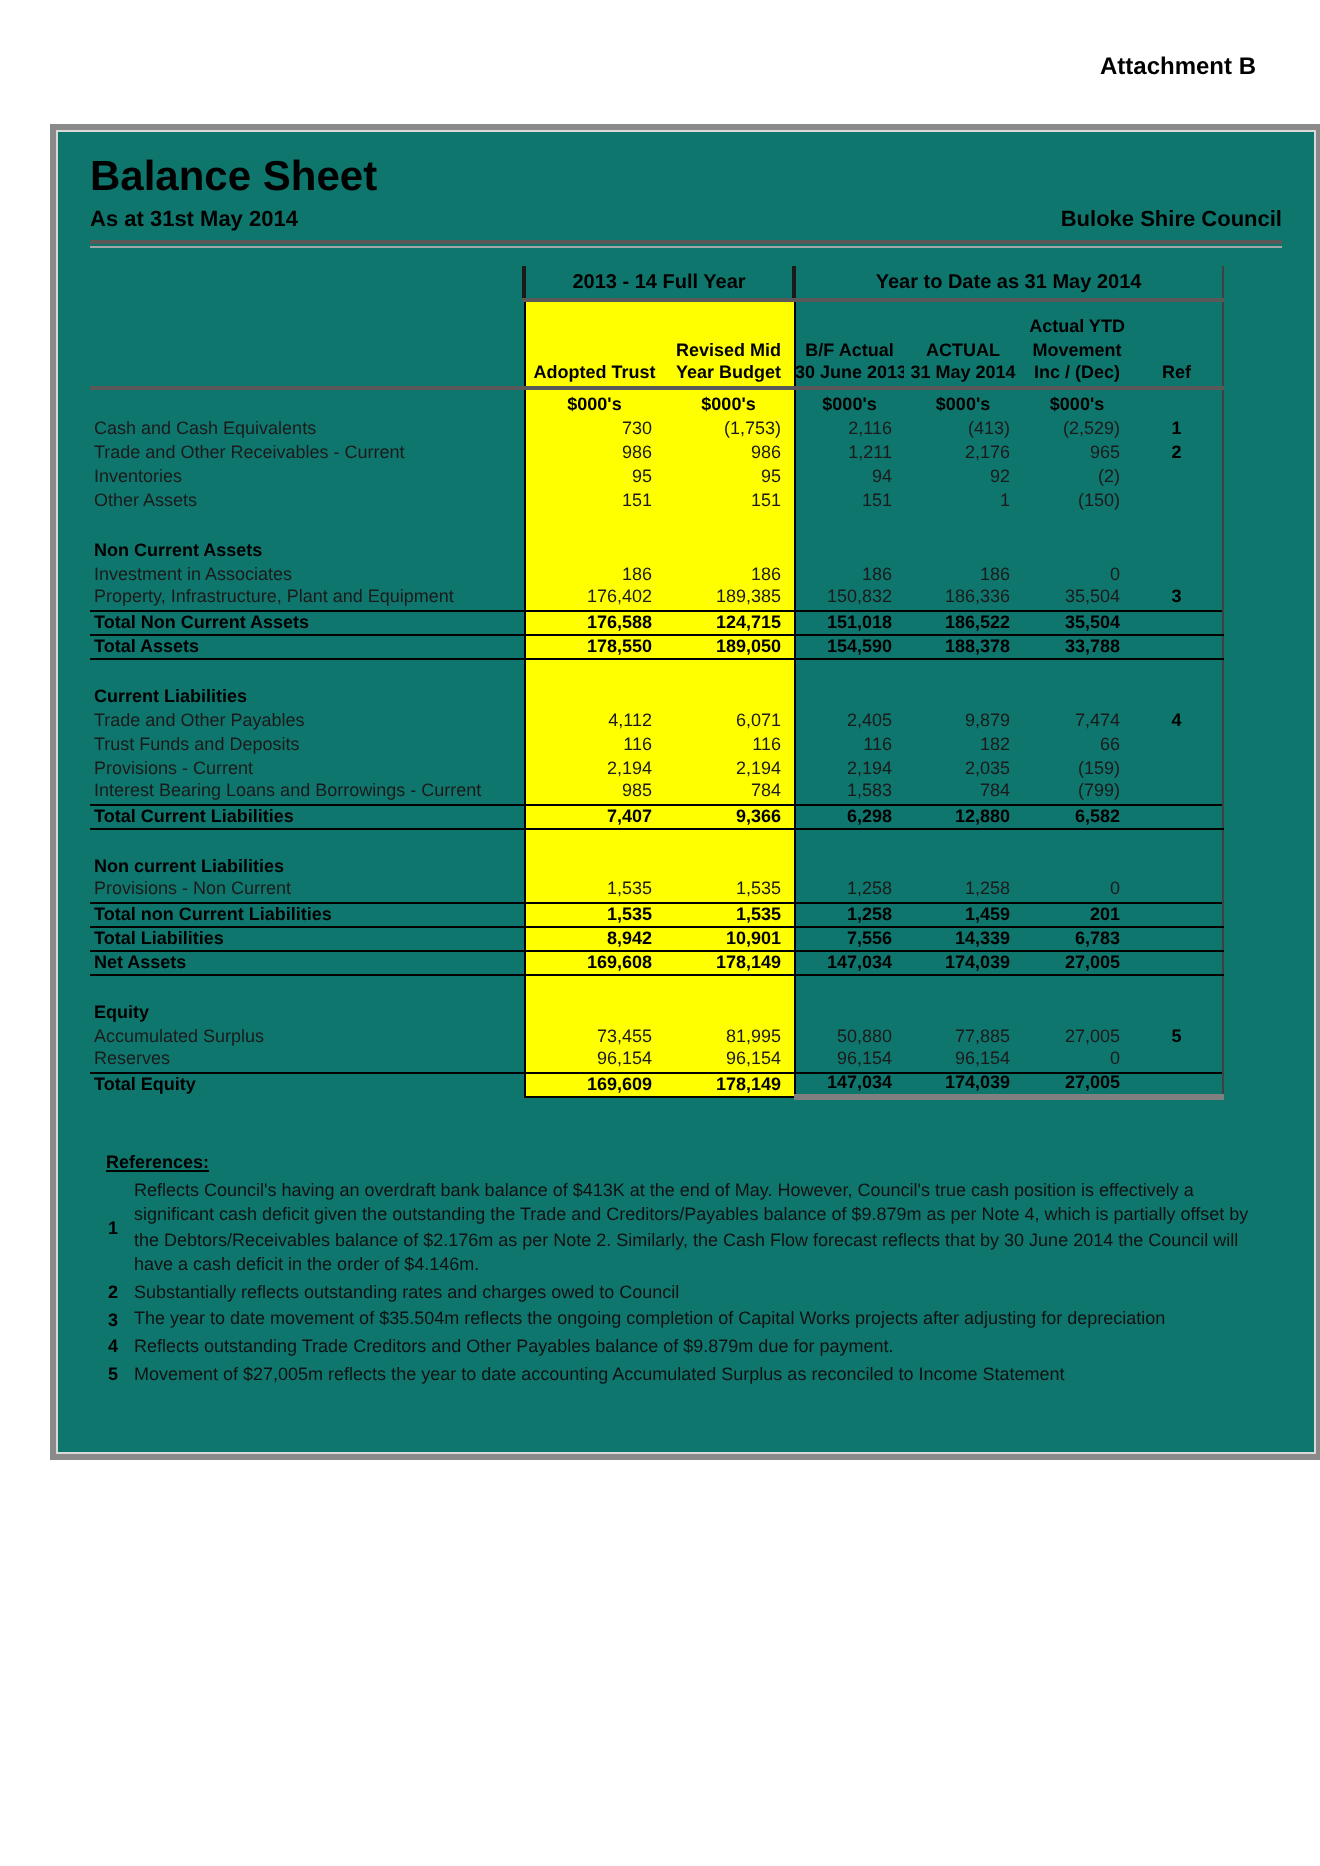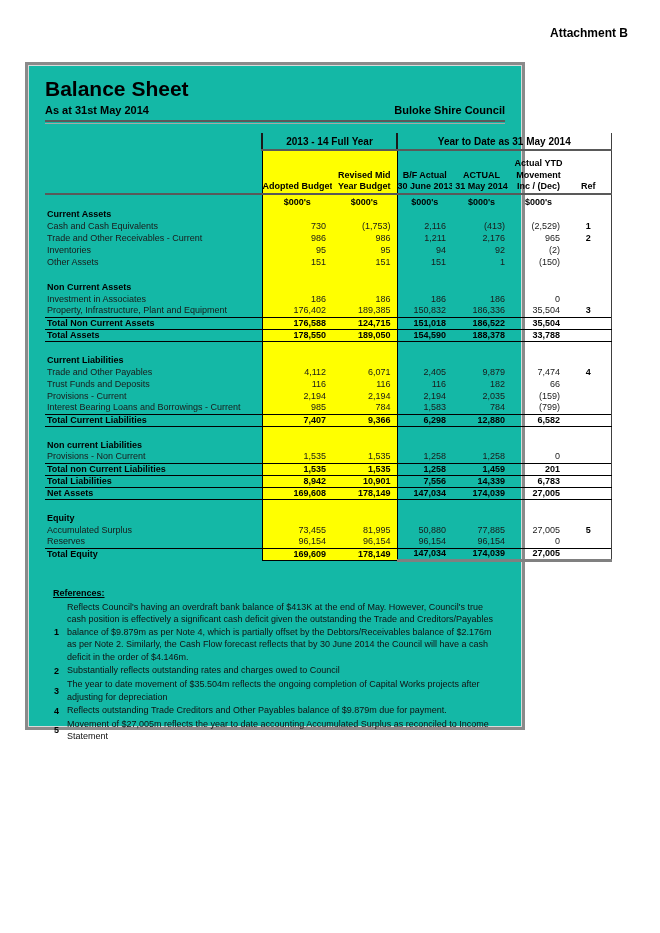--- a/index.html
+++ b/index.html
@@ -7,22 +7,22 @@
   body {
     width:660px; height:933px; position:relative;
     font-family:"Liberation Sans","DejaVu Sans",sans-serif;
     color:#000;
   }
   .attachment-label {
     position:absolute; top:26px; right:32px;
     font-size:12px; font-weight:bold;
   }
   .sheet-box {
-    position:absolute; left:25px; top:62px; width:500px; height:668px;
-    border:3px solid #8a8a8a; background:#14b8a6;
+    position:absolute; left:25px; top:62px; width:636px; height:668px;
+    border:3px solid #8a8a8a; background:#0f766e;
     box-shadow:inset 0 0 0 1px #d9d9d9;
     padding:10px 17px 0 17px;
   }
   .title { font-size:21px; font-weight:bold; letter-spacing:0; margin-top:2px; }
   .subtitle-row {
     display:flex; justify-content:space-between; align-items:flex-end;
     font-size:11px; font-weight:bold; margin-top:3px; padding-bottom:4px;
   }
   .double-rule { height:4px; border-top:2px solid #595959; border-bottom:1.5px solid #a6a6a6; }
 
@@ -92,21 +92,21 @@
     </colgroup>
     <tbody>
       <tr class="group-row">
         <td class="lbl"></td>
         <td class="grp-left" colspan="2">2013 - 14 Full Year</td>
         <td class="grp-right" colspan="4">Year to Date as 31 May 2014</td>
       </tr>
       <tr class="colhead-row">
         <td class="lbl"></td>
         <td class="y yl">
-          <div>Adopted Budget</div>
+          <div>Adopted Trust</div>
         </td>
         <td class="y yr">
           <div>Revised Mid</div>
           <div>Year Budget</div>
         </td>
         <td>
           <div>B/F Actual</div>
           <div>30 June 2013</div>
         </td>
         <td>
@@ -126,29 +126,20 @@
         <td class="lbl"></td>
         <td class="y yl">$000's</td>
         <td class="y yr">$000's</td>
         <td>$000's</td>
         <td>$000's</td>
         <td>$000's</td>
         <td class="rr"></td>
       </tr>
     </tbody>
     <tbody>
-        <tr class="r-section">
-          <td class="lbl">Current Assets</td>
-          <td class="val y yl"></td>
-          <td class="val y yr"></td>
-          <td class="val"></td>
-          <td class="val"></td>
-          <td class="val"></td>
-          <td class="ref-cell rr"></td>
-        </tr>
         <tr class="r-item">
           <td class="lbl">Cash and Cash Equivalents</td>
           <td class="val y yl">730</td>
           <td class="val y yr neg">(1,753)</td>
           <td class="val">2,116</td>
           <td class="val neg">(413)</td>
           <td class="val neg">(2,529)</td>
           <td class="ref-cell rr">1</td>
         </tr>
         <tr class="r-item">

